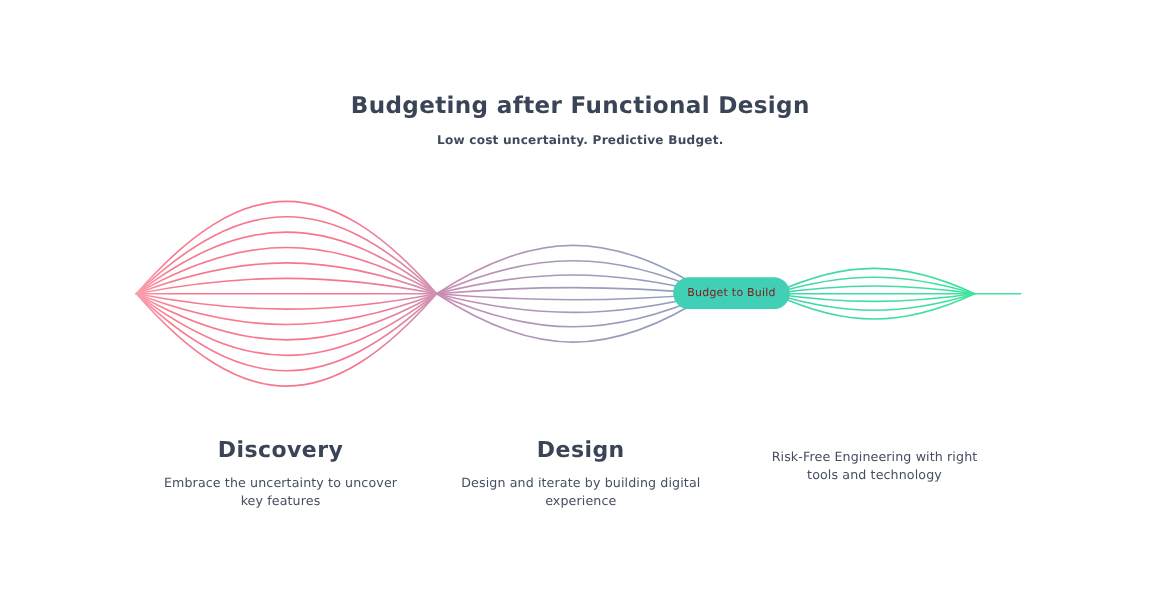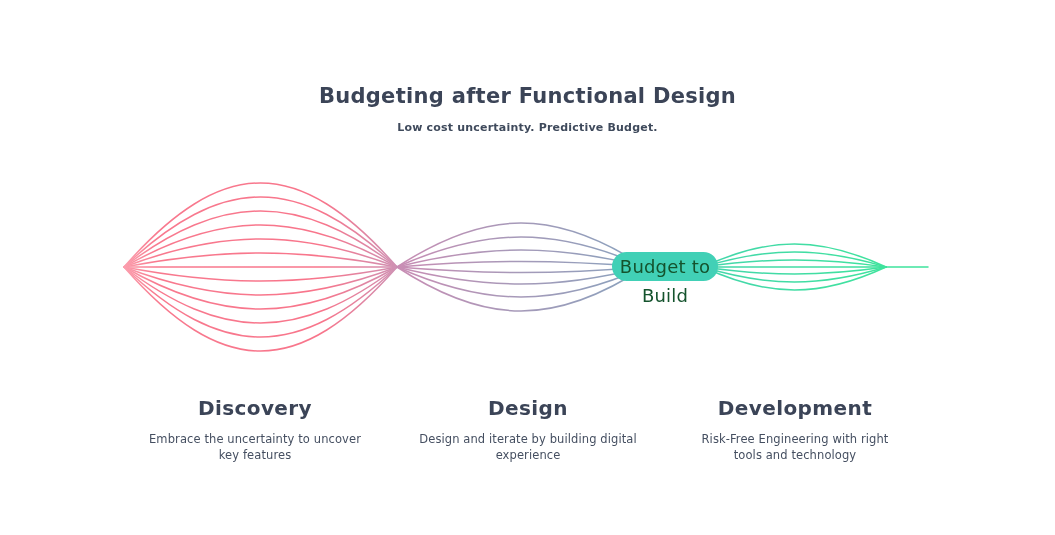--- a/index.html
+++ b/index.html
@@ -43,23 +43,23 @@
   }
   .pill {
     position: absolute;
     left: 612px;
     top: 252px;
     width: 106px;
     height: 29px;
     border: none;
     border-radius: 15px;
     background: #41d0b6;
-    color: #14532d;
+    color: #7f1d1d;
     font-family: inherit;
-    font-size: 18px;
+    font-size: 10px;
     font-weight: 500;
     letter-spacing: 0.2px;
     cursor: pointer;
     padding: 0;
     line-height: 29px;
     text-align: center;
   }
   .phase {
     position: absolute;
     top: 396px;
@@ -159,18 +159,17 @@
 key features</p>
   </div>
 
   <div class="phase phase-design">
     <h2>Design</h2>
     <p>Design and iterate by building digital
 experience</p>
   </div>
 
   <div class="phase phase-development">
-    <h2>Development</h2>
     <p>Risk-Free Engineering with right
 tools and technology</p>
   </div>
 
 </div>
 
 </body></html>

